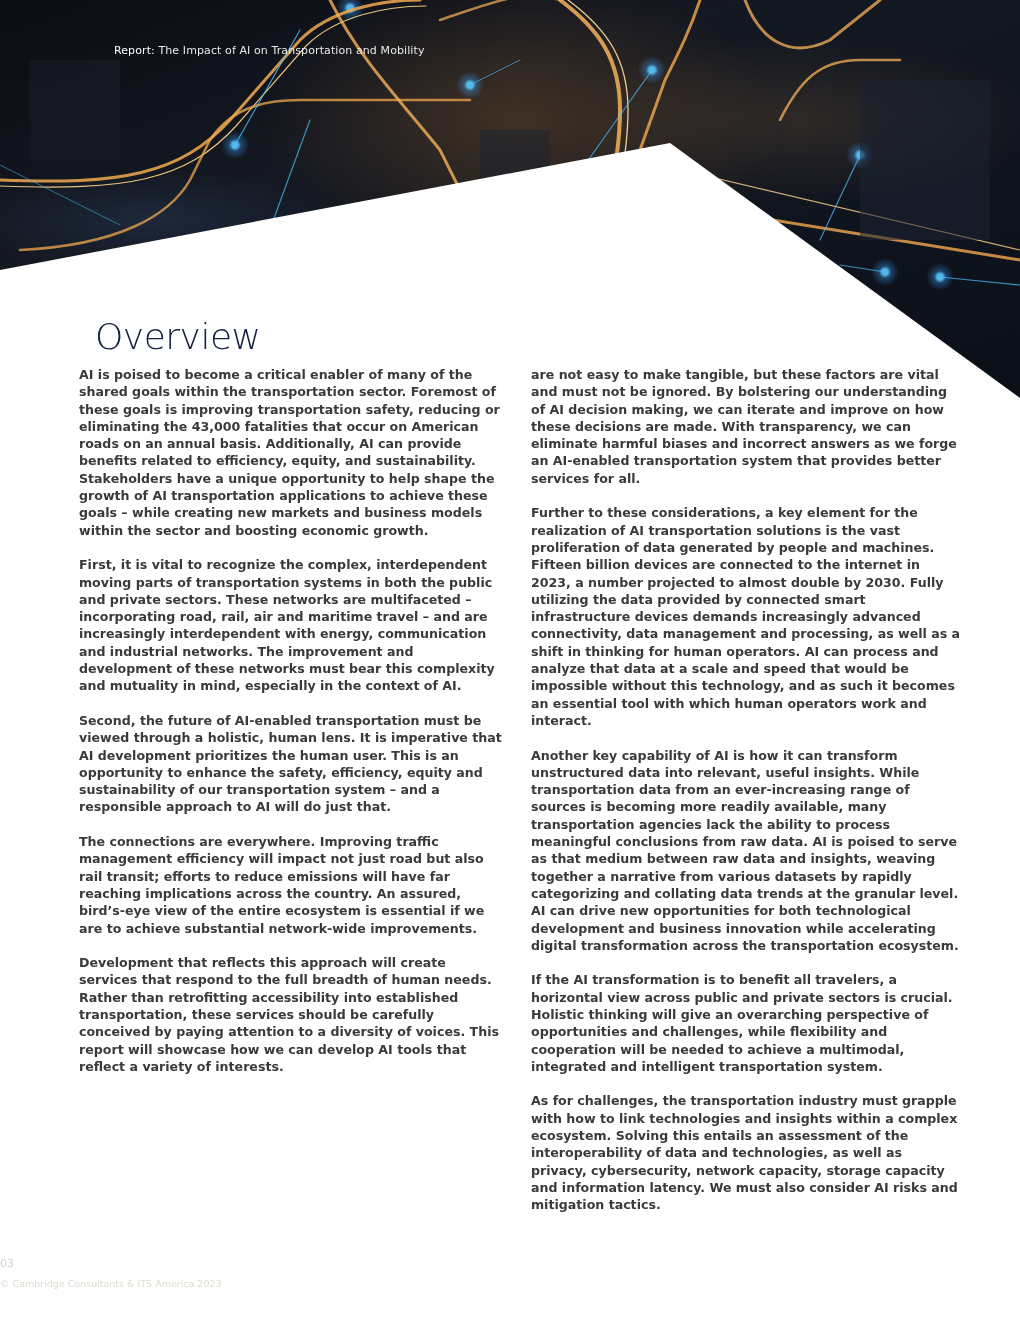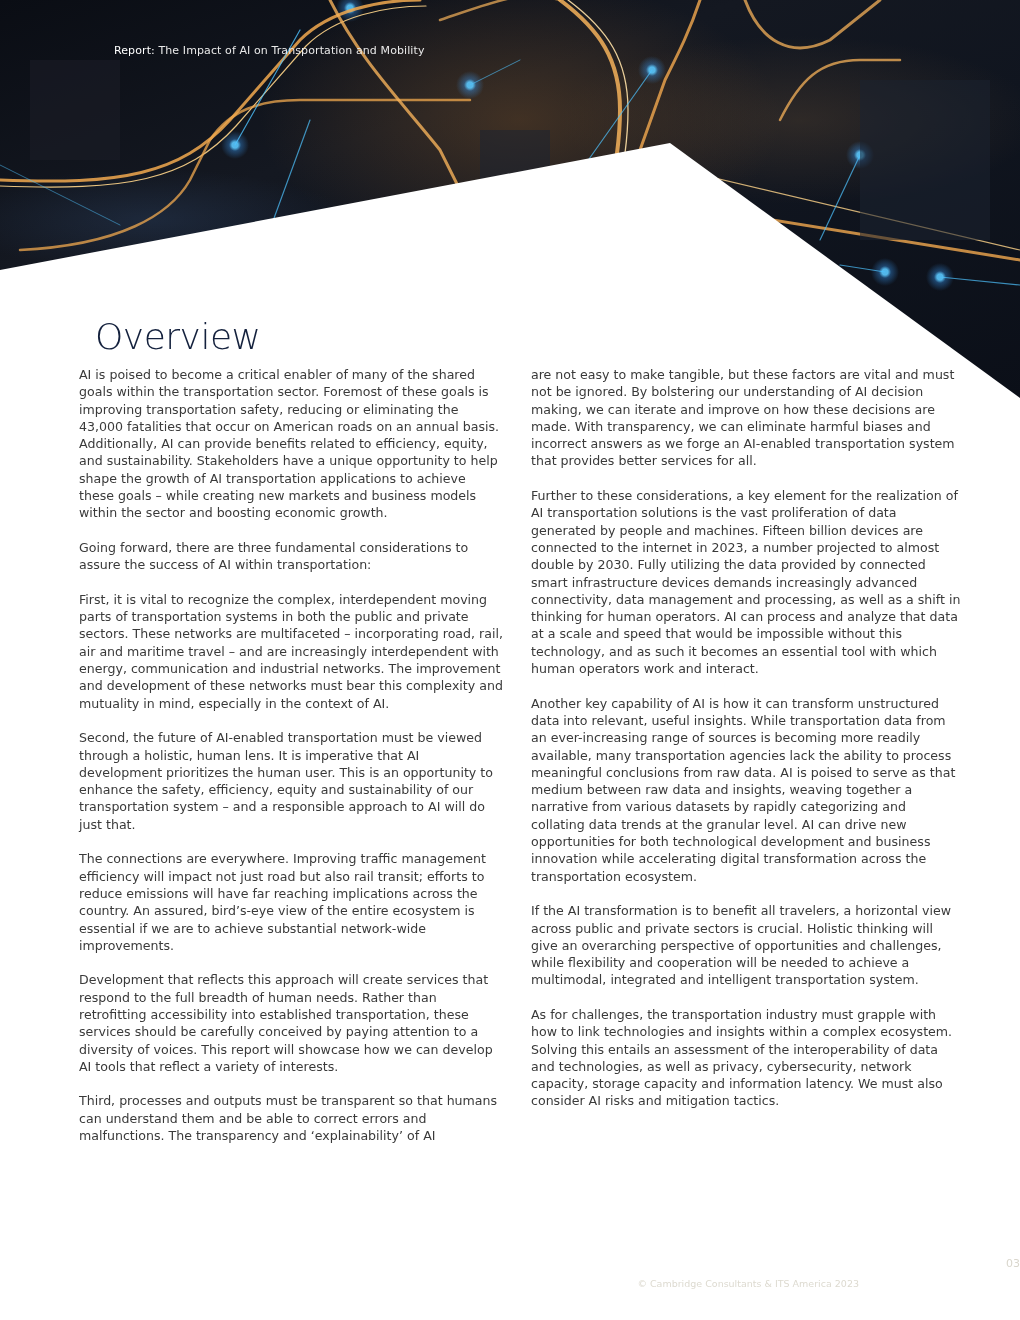--- a/index.html
+++ b/index.html
@@ -30,32 +30,32 @@
     font-family: "DejaVu Sans", sans-serif; letter-spacing: 0.1px; white-space: nowrap;
   }
   .report-label b { font-weight: normal; color: #ffffff; margin-left: 35px; }
   .page-title {
     position: absolute; left: 79px; top: 300px; margin: 16px;
     font-family: "DejaVu Sans", sans-serif; font-weight: 200; font-size: 36px; color: #14213d;
     letter-spacing: -0.5px;
   }
   .col {
     position: absolute; top: 366px; width: 430px;
-    font-family: "DejaVu Sans", sans-serif; font-size: 12.6px; line-height: 17.3px; color: #3a3a3a;
+    font-family: "DejaVu Sans", sans-serif; font-size: 12.6px; line-height: 17.3px; color: #3a3a3a; font-weight: bold;
   }
   .col-left { left: 79px; width: 425px; }
   .col-right { left: 531px; width: 430px; }
   .col p { margin: 0 0 17.3px 0; }
   .col p:last-child { margin-bottom: 0; }
   .page-number {
-    position: absolute; left: 0; width: 1020px; top: 1257px; text-align: right;
+    position: absolute; left: 0; width: 1020px; top: 1257px; text-align: left;
     font-size: 11px; color: #d9d6cc; font-family: "DejaVu Sans", sans-serif;
   }
   .copyright {
-    position: absolute; left: 0; width: 859px; top: 1278px; text-align: right;
+    position: absolute; left: 0; width: 859px; top: 1278px; text-align: left;
     font-size: 9.5px; color: #dddad0; font-family: "DejaVu Sans", sans-serif;
   }
 </style>
 </head>
 <body>
 
 <div class="hero">
   <svg width="1020" height="400">
     <g fill="none" stroke-linecap="round">
 
@@ -89,26 +89,24 @@
     <b>Report:</b><span> The Impact of AI on Transportation and Mobility</span>
   </div>
 </div>
 
 <div class="white-cut"></div>
 
 <h1 class="page-title">Overview</h1>
 
 <div class="col col-left">
   <p>AI is poised to become a critical enabler of many of the shared goals within the transportation sector. Foremost of these goals is improving transportation safety, reducing or eliminating the 43,000 fatalities that occur on American roads on an annual basis. Additionally, AI can provide benefits related to efficiency, equity, and sustainability. Stakeholders have a unique opportunity to help shape the growth of AI transportation applications to achieve these goals – while creating new markets and business models within the sector and boosting economic growth.</p>
-  <p>Going forward, there are three fundamental considerations to assure the success of AI within transportation:</p>
   <p>First, it is vital to recognize the complex, interdependent moving parts of transportation systems in both the public and private sectors. These networks are multifaceted – incorporating road, rail, air and maritime travel – and are increasingly interdependent with energy, communication and industrial networks. The improvement and development of these networks must bear this complexity and mutuality in mind, especially in the context of AI.</p>
   <p>Second, the future of AI-enabled transportation must be viewed through a holistic, human lens. It is imperative that AI development prioritizes the human user. This is an opportunity to enhance the safety, efficiency, equity and sustainability of our transportation system – and a responsible approach to AI will do just that.</p>
   <p>The connections are everywhere. Improving traffic management efficiency will impact not just road but also rail transit; efforts to reduce emissions will have far reaching implications across the country. An assured, bird’s-eye view of the entire ecosystem is essential if we are to achieve substantial network-wide improvements.</p>
   <p>Development that reflects this approach will create services that respond to the full breadth of human needs. Rather than retrofitting accessibility into established transportation, these services should be carefully conceived by paying attention to a diversity of voices. This report will showcase how we can develop AI tools that reflect a variety of interests.</p>
-  <p>Third, processes and outputs must be transparent so that humans can understand them and be able to correct errors and malfunctions. The transparency and ‘explainability’ of AI</p>
 </div>
 
 <div class="col col-right">
   <p>are not easy to make tangible, but these factors are vital and must not be ignored. By bolstering our understanding of AI decision making, we can iterate and improve on how these decisions are made. With transparency, we can eliminate harmful biases and incorrect answers as we forge an AI-enabled transportation system that provides better services for all.</p>
   <p>Further to these considerations, a key element for the realization of AI transportation solutions is the vast proliferation of data generated by people and machines. Fifteen billion devices are connected to the internet in 2023, a number projected to almost double by 2030. Fully utilizing the data provided by connected smart infrastructure devices demands increasingly advanced connectivity, data management and processing, as well as a shift in thinking for human operators. AI can process and analyze that data at a scale and speed that would be impossible without this technology, and as such it becomes an essential tool with which human operators work and interact.</p>
   <p>Another key capability of AI is how it can transform unstructured data into relevant, useful insights. While transportation data from an ever-increasing range of sources is becoming more readily available, many transportation agencies lack the ability to process meaningful conclusions from raw data. AI is poised to serve as that medium between raw data and insights, weaving together a narrative from various datasets by rapidly categorizing and collating data trends at the granular level. AI can drive new opportunities for both technological development and business innovation while accelerating digital transformation across the transportation ecosystem.</p>
   <p>If the AI transformation is to benefit all travelers, a horizontal view across public and private sectors is crucial. Holistic thinking will give an overarching perspective of opportunities and challenges, while flexibility and cooperation will be needed to achieve a multimodal, integrated and intelligent transportation system.</p>
   <p>As for challenges, the transportation industry must grapple with how to link technologies and insights within a complex ecosystem. Solving this entails an assessment of the interoperability of data and technologies, as well as privacy, cybersecurity, network capacity, storage capacity and information latency. We must also consider AI risks and mitigation tactics.</p>
 </div>
 

